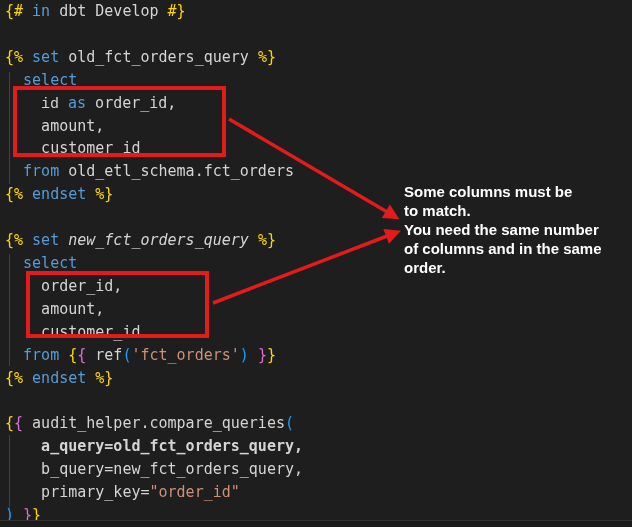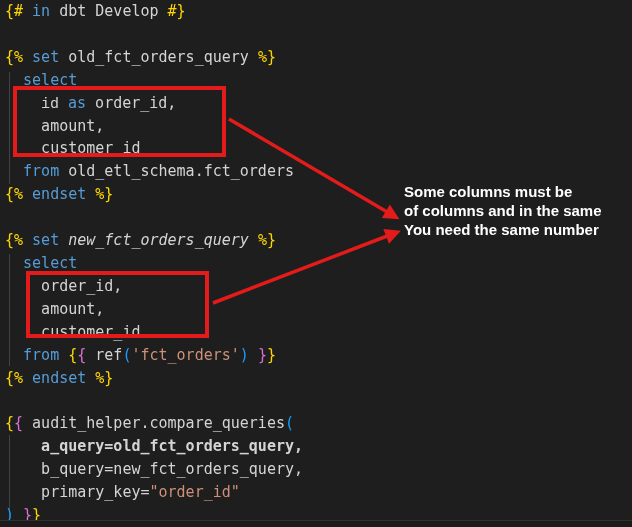--- a/index.html
+++ b/index.html
@@ -109,19 +109,21 @@
       </marker>
     </defs>
     <rect x="15" y="88" width="209" height="67" fill="none" stroke="var(--accent-red, #e31b1b)" stroke-width="4"></rect>
     <rect x="28" y="273" width="179" height="63" fill="none" stroke="var(--accent-red, #e31b1b)" stroke-width="4"></rect>
     <line x1="229" y1="119" x2="394" y2="216" stroke="var(--accent-red, #e31b1b)" stroke-width="3.5" marker-end="url(#ah)"></line>
     <line x1="213" y1="303" x2="395" y2="233" stroke="var(--accent-red, #e31b1b)" stroke-width="3.5" marker-end="url(#ah)"></line>
   </svg>
 
   <div id="annotation-note">
     <div>Some columns must be</div>
+    <div>to match.</div>
+    <div>You need the same number</div>
     <div>of columns and in the same</div>
-    <div>You need the same number</div>
+    <div>order.</div>
   </div>
 
   <div id="bottom-strip"></div>
 
 </div>
 
 </body></html>

